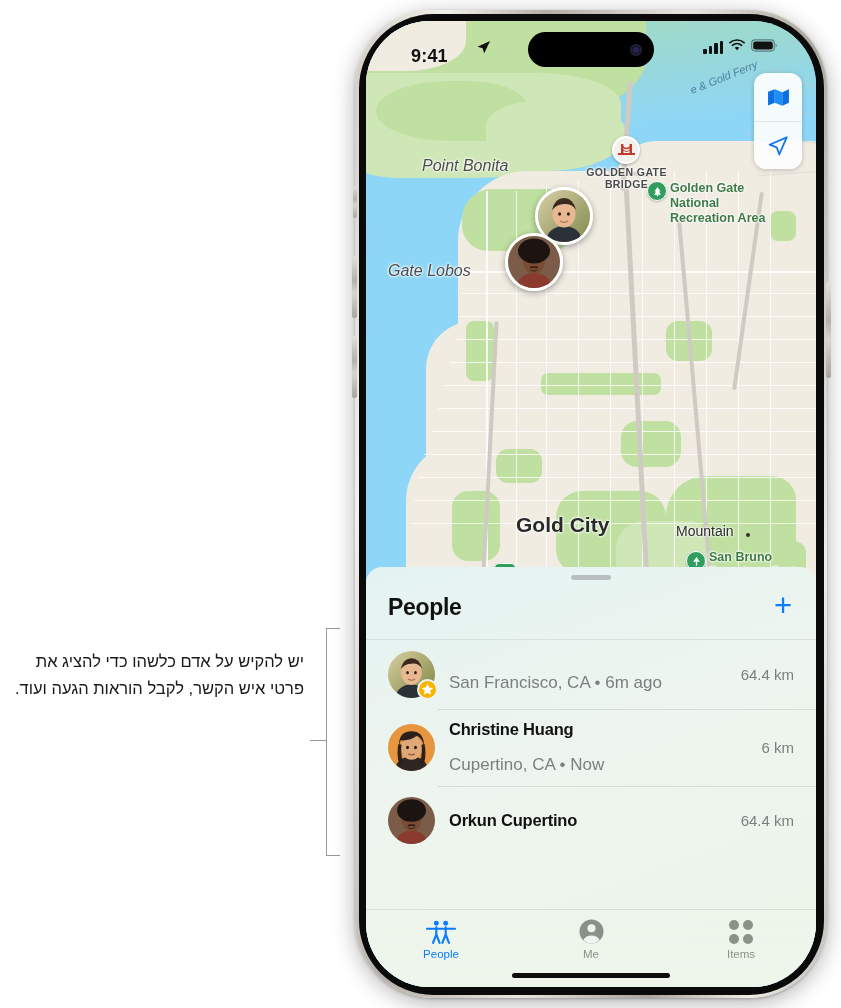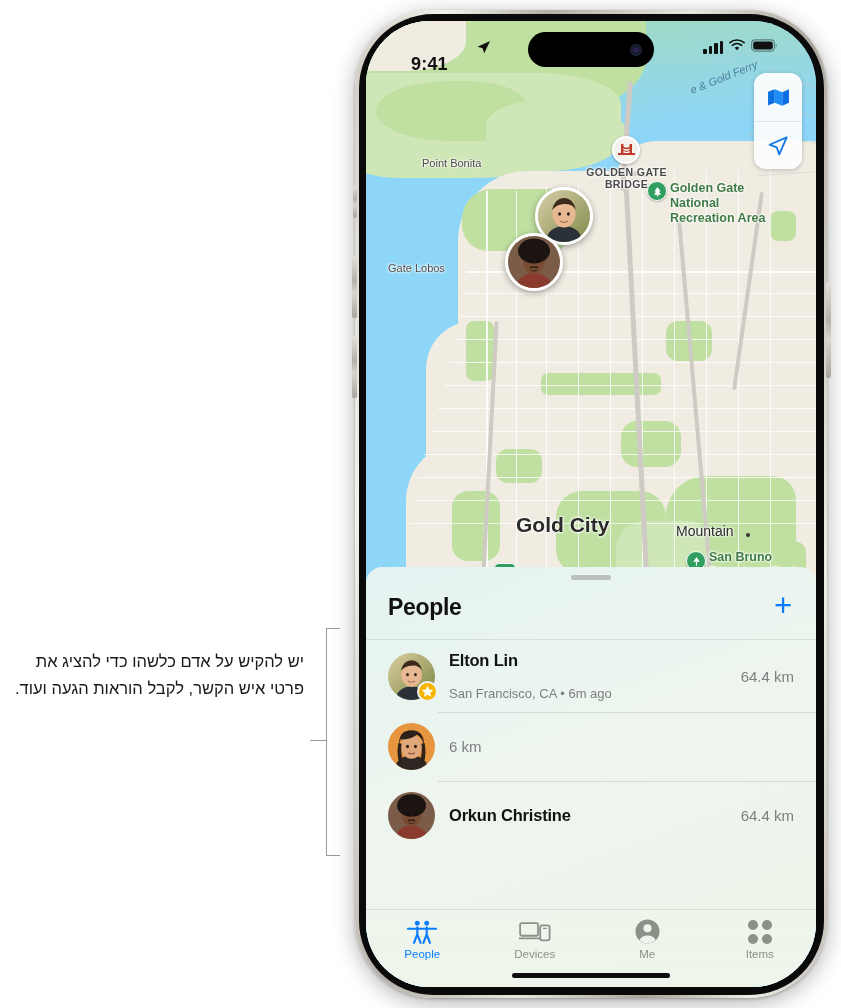--- a/index.html
+++ b/index.html
@@ -82,21 +82,22 @@
     background: #f0ece2;
   }
   .green { position: absolute; background: #bfe0a0; }
   .greensoft { position: absolute; background: #cfe6b6; }
   .road { position: absolute; background: #ffffff; }
   .hwy  { position: absolute; background: #cfcbc4; }
 
   .maplabel {
     position: absolute;
     color: #4c4c4c;
-    font-size: 11px;
+    font-style: italic;
+    font-size: 16px;
     white-space: nowrap;
     text-shadow: 0 0 3px #fff, 0 0 3px #fff, 0 0 2px #fff;
   }
   .maplabel.park {
     color: #3f7c45; font-style: normal; font-weight: 600; font-size: 12.5px;
     line-height: 1.18;
   }
   .maplabel.city {
     color: #2a2a2a; font-style: normal; font-weight: 600; font-size: 21px;
   }
@@ -139,21 +140,21 @@
     border: 3.5px solid #fff; overflow: hidden;
     box-shadow: 0 2px 6px rgba(0,0,0,0.35);
   }
 
   
   .statusbar {
     position: absolute; left: 0; top: 0; width: 100%; height: 56px;
     z-index: 20;
   }
   .sb-time {
-    position: absolute; left: 45px; top: 33px;
+    position: absolute; left: 45px; top: 25px;
     font-size: 18px; font-weight: 700; color: #111;
     letter-spacing: 0.2px;
   }
   .sb-locarrow { position: absolute; left: 110px; top: 19px; }
   .dyn-island {
     position: absolute; left: 50%; transform: translateX(-50%);
     top: 11px; width: 126px; height: 35px; border-radius: 19px;
     background: #000;
   }
   .di-cam {
@@ -228,21 +229,21 @@
     position: absolute; right: -3px; bottom: -2px;
     width: 21px; height: 21px; border-radius: 50%;
     background: #f7b500; border: 2px solid #eef4ef;
     display: flex; align-items: center; justify-content: center;
   }
   .person-info { flex: 1 1 auto; min-width: 0; }
   .person-name {
     font-size: 16.5px; font-weight: 700; color: #111; letter-spacing: -0.2px;
   }
   .person-sub {
-    font-size: 13px; color: #7c7f7f; margin-top: 16px;
+    font-size: 17px; color: #7c7f7f; margin-top: 16px;
   }
   .person-dist {
     font-size: 15px; color: #7c7f7f; flex: 0 0 auto; white-space: nowrap;
   }
 
   
   .tabbar {
     flex: 0 0 auto; height: 78px;
     border-top: 1px solid rgba(0,0,0,0.09);
     display: flex; align-items: flex-start; padding-top: 8px;
@@ -509,21 +510,20 @@
                   <path d="M22 31 Q26 33.6 30 31" stroke="#a9705a" stroke-width="1.2" fill="none"></path>
                 </svg>
               </div>
               <div class="star-badge">
                 <svg width="13" height="13" viewBox="0 0 14 14" aria-hidden="true">
                   <path d="M7 0.8 L8.8 4.9 L13.2 5.3 L9.9 8.3 L10.9 12.7 L7 10.4 L3.1 12.7 L4.1 8.3 L0.8 5.3 L5.2 4.9 Z" fill="#fff"></path>
                 </svg>
               </div>
             </div>
             <div class="person-info">
-              <div class="person-name">Elton Lin</div>
               <div class="person-sub">San Francisco, CA • 6m ago</div>
             </div>
             <div class="person-dist">64.4 km</div>
           </div>
 
           <div class="person-row">
             <div class="avatar-wrap">
               <div class="avatar">
                 <svg width="47" height="47" viewBox="0 0 52 52" aria-hidden="true">
                   <rect width="52" height="52" fill="#e8953f"></rect>
@@ -531,40 +531,44 @@
                   <ellipse cx="26" cy="26" rx="11.5" ry="13.5" fill="#e0a878"></ellipse>
                   <path d="M12 24 Q12 8 26 8 Q40 8 40 25 Q38 16 32 13 Q24 19 14 18 Z" fill="#2b211a"></path>
                   <path d="M11.5 22 Q9 36 13 46 L17 44 Q13.5 34 15 23 Z" fill="#2b211a"></path>
                   <path d="M40.5 22 Q43 36 39 46 L35 44 Q38.5 34 37 23 Z" fill="#2b211a"></path>
                   <ellipse cx="21.6" cy="26" rx="1.6" ry="1.9" fill="#241a14"></ellipse>
                   <ellipse cx="30.4" cy="26" rx="1.6" ry="1.9" fill="#241a14"></ellipse>
                   <path d="M22.5 33 Q26 35.6 29.5 33" stroke="#8c4e3c" stroke-width="1.3" fill="none"></path>
                 </svg>
               </div>
             </div>
+            <div class="person-info">
+              <div class="person-name">Christine Huang</div>
+              <div class="person-sub">Cupertino, CA • Now</div>
+            </div>
             <div class="person-dist">6 km</div>
           </div>
 
           <div class="person-row">
             <div class="avatar-wrap">
               <div class="avatar">
                 <svg width="47" height="47" viewBox="0 0 52 52" aria-hidden="true">
                   <rect width="52" height="52" fill="#7b5c48"></rect>
                   <ellipse cx="26" cy="50" rx="17" ry="13" fill="#8a3b2e"></ellipse>
                   <ellipse cx="26" cy="25" rx="11" ry="13" fill="#7a4c34"></ellipse>
                   <ellipse cx="26" cy="15" rx="16" ry="12.5" fill="#1b1410"></ellipse>
                   <ellipse cx="21.8" cy="25" rx="1.5" ry="1.8" fill="#150f0b"></ellipse>
                   <ellipse cx="30.2" cy="25" rx="1.5" ry="1.8" fill="#150f0b"></ellipse>
                   <path d="M21 33 Q26 36 31 33 Q26 38 21 33 Z" fill="#2a1c14"></path>
                   <path d="M22 31.5 Q26 30.5 30 31.5" stroke="#2a1c14" stroke-width="1.6" fill="none"></path>
                 </svg>
               </div>
             </div>
             <div class="person-info">
-              <div class="person-name">Orkun Christine</div>
+              <div class="person-name">Orkun Cupertino</div>
             </div>
             <div class="person-dist">64.4 km</div>
           </div>
 
         </div>
 
         <div class="tabbar">
 
           <div class="tab active">
             <div class="tab-ico">
@@ -572,31 +576,20 @@
                 <circle cx="11" cy="3.2" r="2.6" fill="#0a7cff"></circle>
                 <circle cx="21" cy="3.2" r="2.6" fill="#0a7cff"></circle>
                 <path d="M1 9 H31" stroke="#0a7cff" stroke-width="2.3" stroke-linecap="round"></path>
                 <path d="M11 7.5 V15 M11 15 L7.5 24 M11 15 L14.5 24" stroke="#0a7cff" stroke-width="2.3" fill="none" stroke-linecap="round"></path>
                 <path d="M21 7.5 V15 M21 15 L17.5 24 M21 15 L24.5 24" stroke="#0a7cff" stroke-width="2.3" fill="none" stroke-linecap="round"></path>
               </svg>
             </div>
             <div class="tab-label">People</div>
           </div>
 
-          <div class="tab">
-            <div class="tab-ico">
-              <svg width="32" height="23" viewBox="0 0 34 24" aria-hidden="true">
-                <rect x="1.2" y="3" width="19" height="13.5" rx="1.8" fill="none" stroke="#8a9187" stroke-width="1.9"></rect>
-                <path d="M0 19.3 H22" stroke="#8a9187" stroke-width="1.9" stroke-linecap="round"></path>
-                <rect x="22.5" y="5.5" width="10" height="16" rx="2.2" fill="#eef4ef" stroke="#8a9187" stroke-width="1.9"></rect>
-                <path d="M26 8.6 H29" stroke="#8a9187" stroke-width="1.3" stroke-linecap="round"></path>
-              </svg>
-            </div>
-            <div class="tab-label">Devices</div>
-          </div>
 
           <div class="tab">
             <div class="tab-ico">
               <svg width="25" height="25" viewBox="0 0 26 26" aria-hidden="true">
                 <circle cx="13" cy="13" r="12.5" fill="#8a9187"></circle>
                 <circle cx="13" cy="9.6" r="4.2" fill="#eef4ef"></circle>
                 <path d="M4.6 22.2 a8.8 7 0 0 1 16.8 0 A12.5 12.5 0 0 1 4.6 22.2 Z" fill="#eef4ef"></path>
               </svg>
             </div>
             <div class="tab-label">Me</div>

